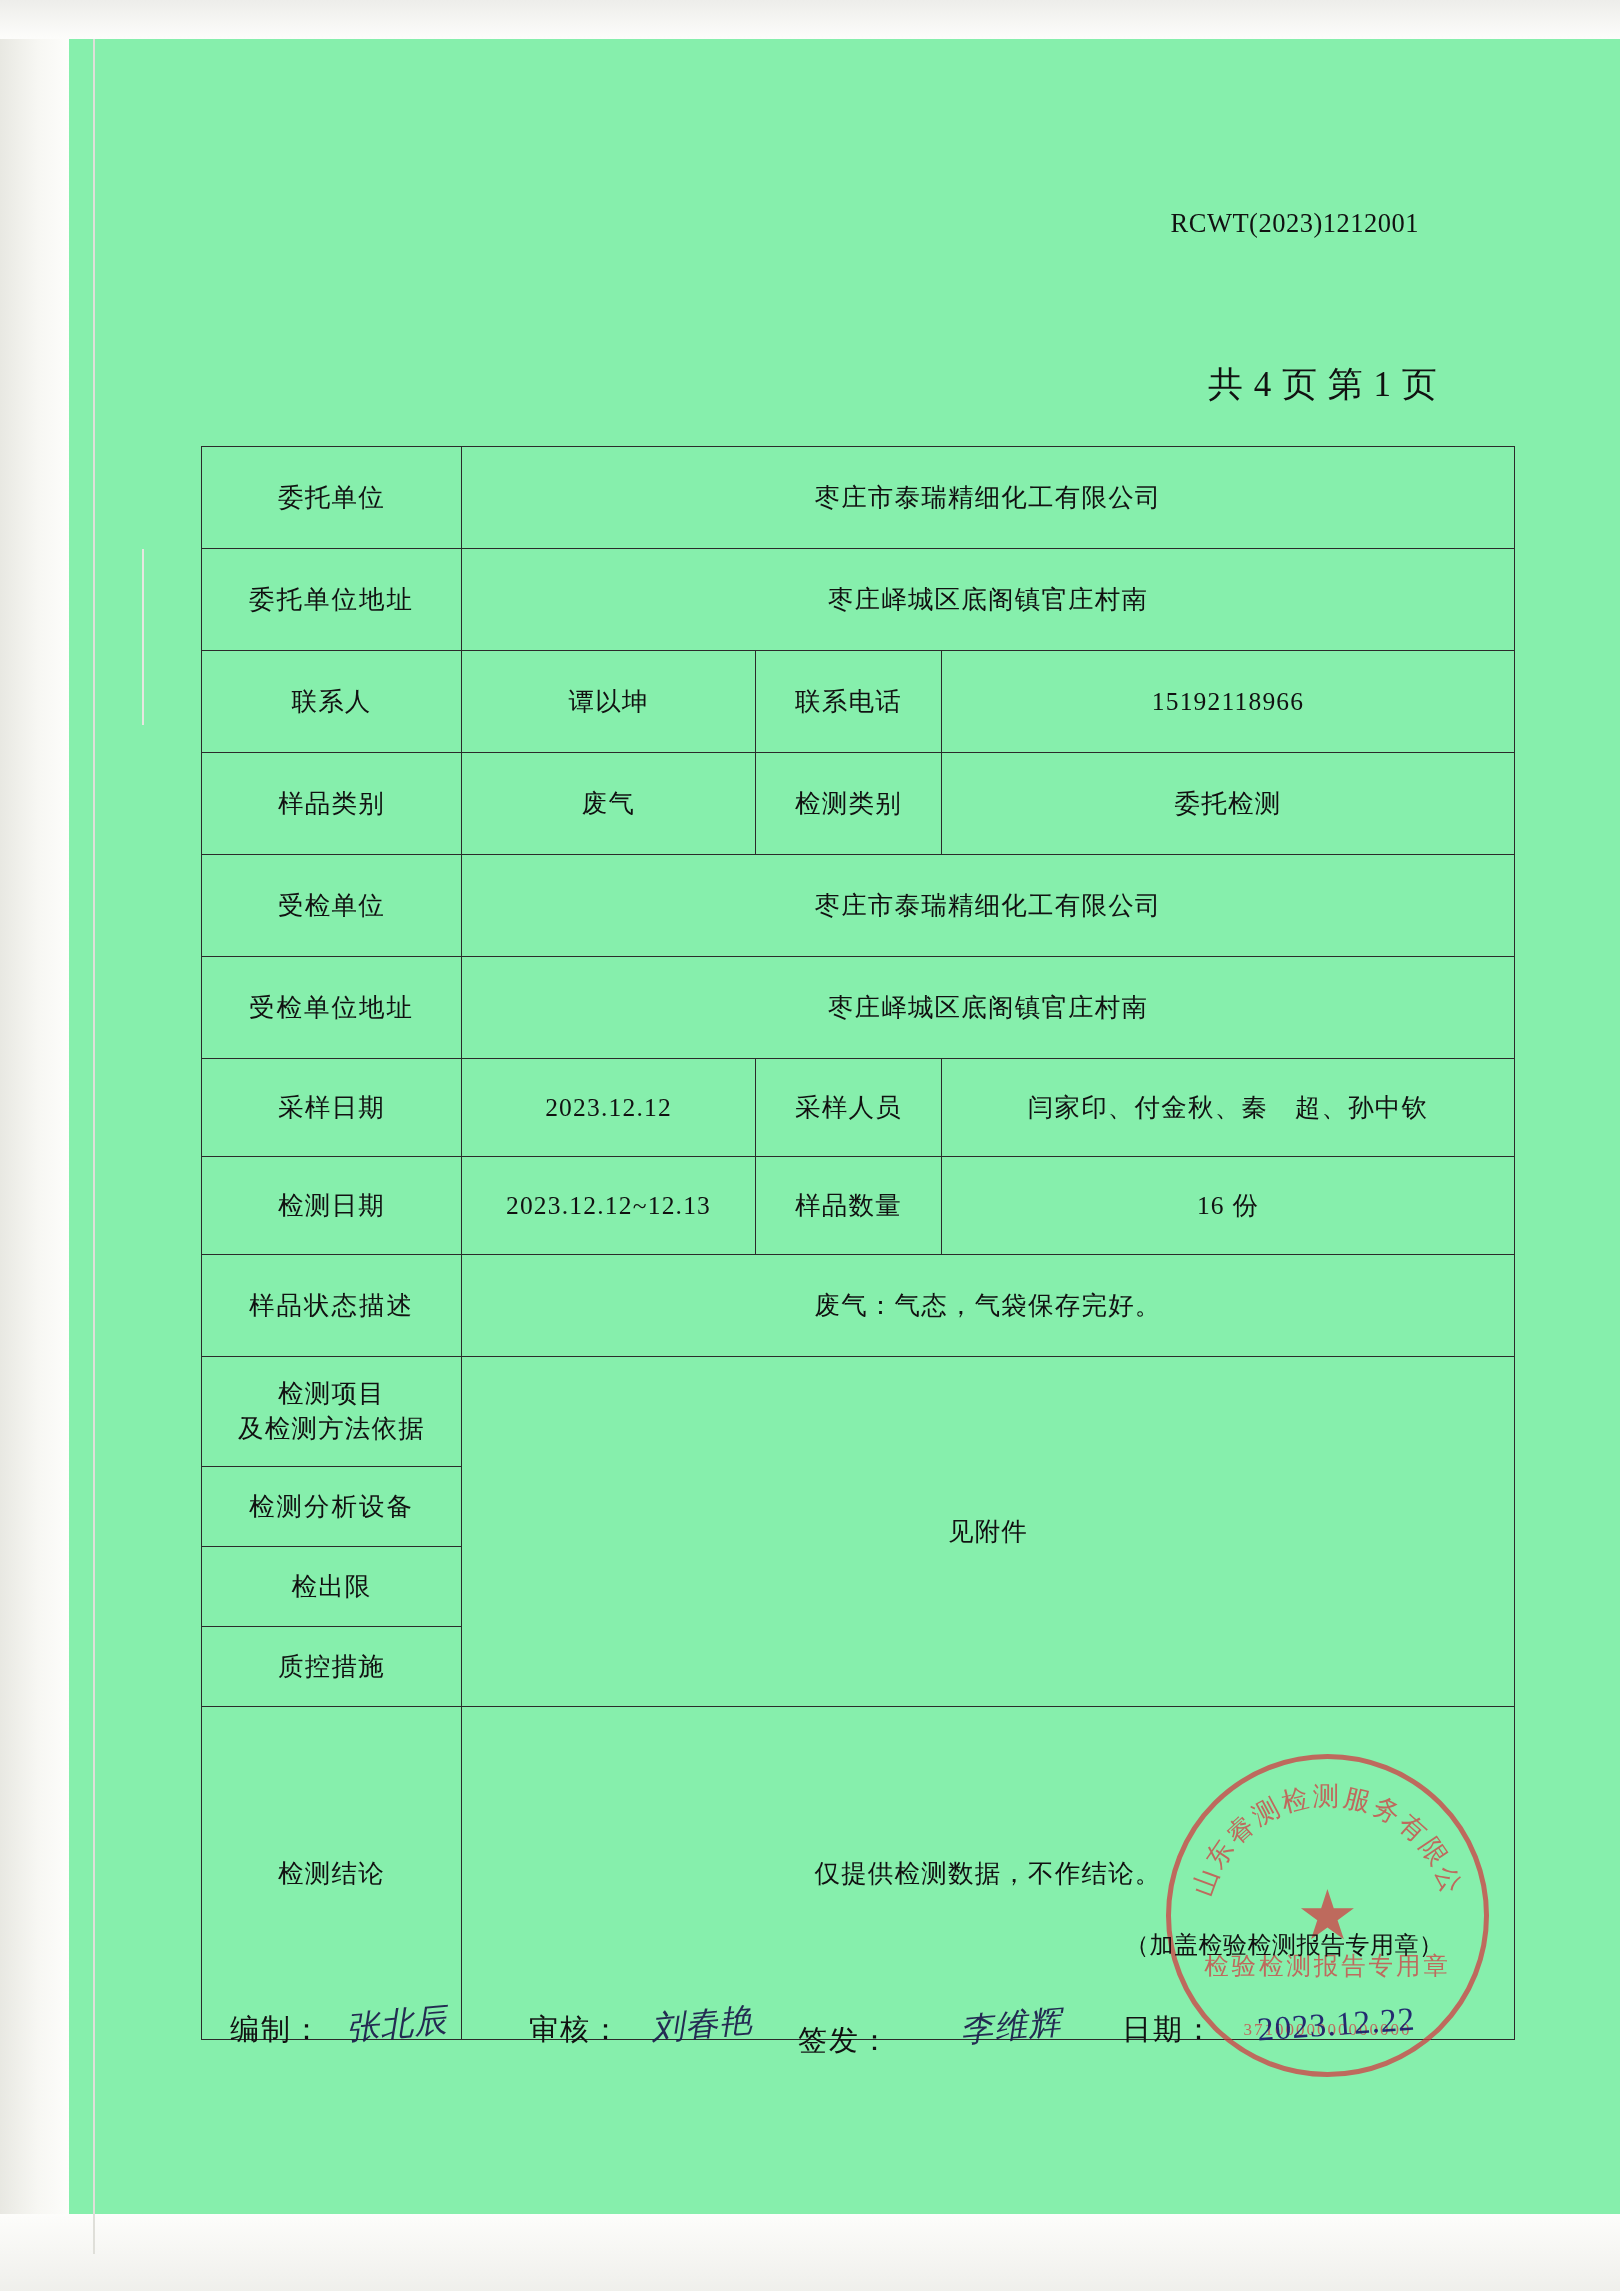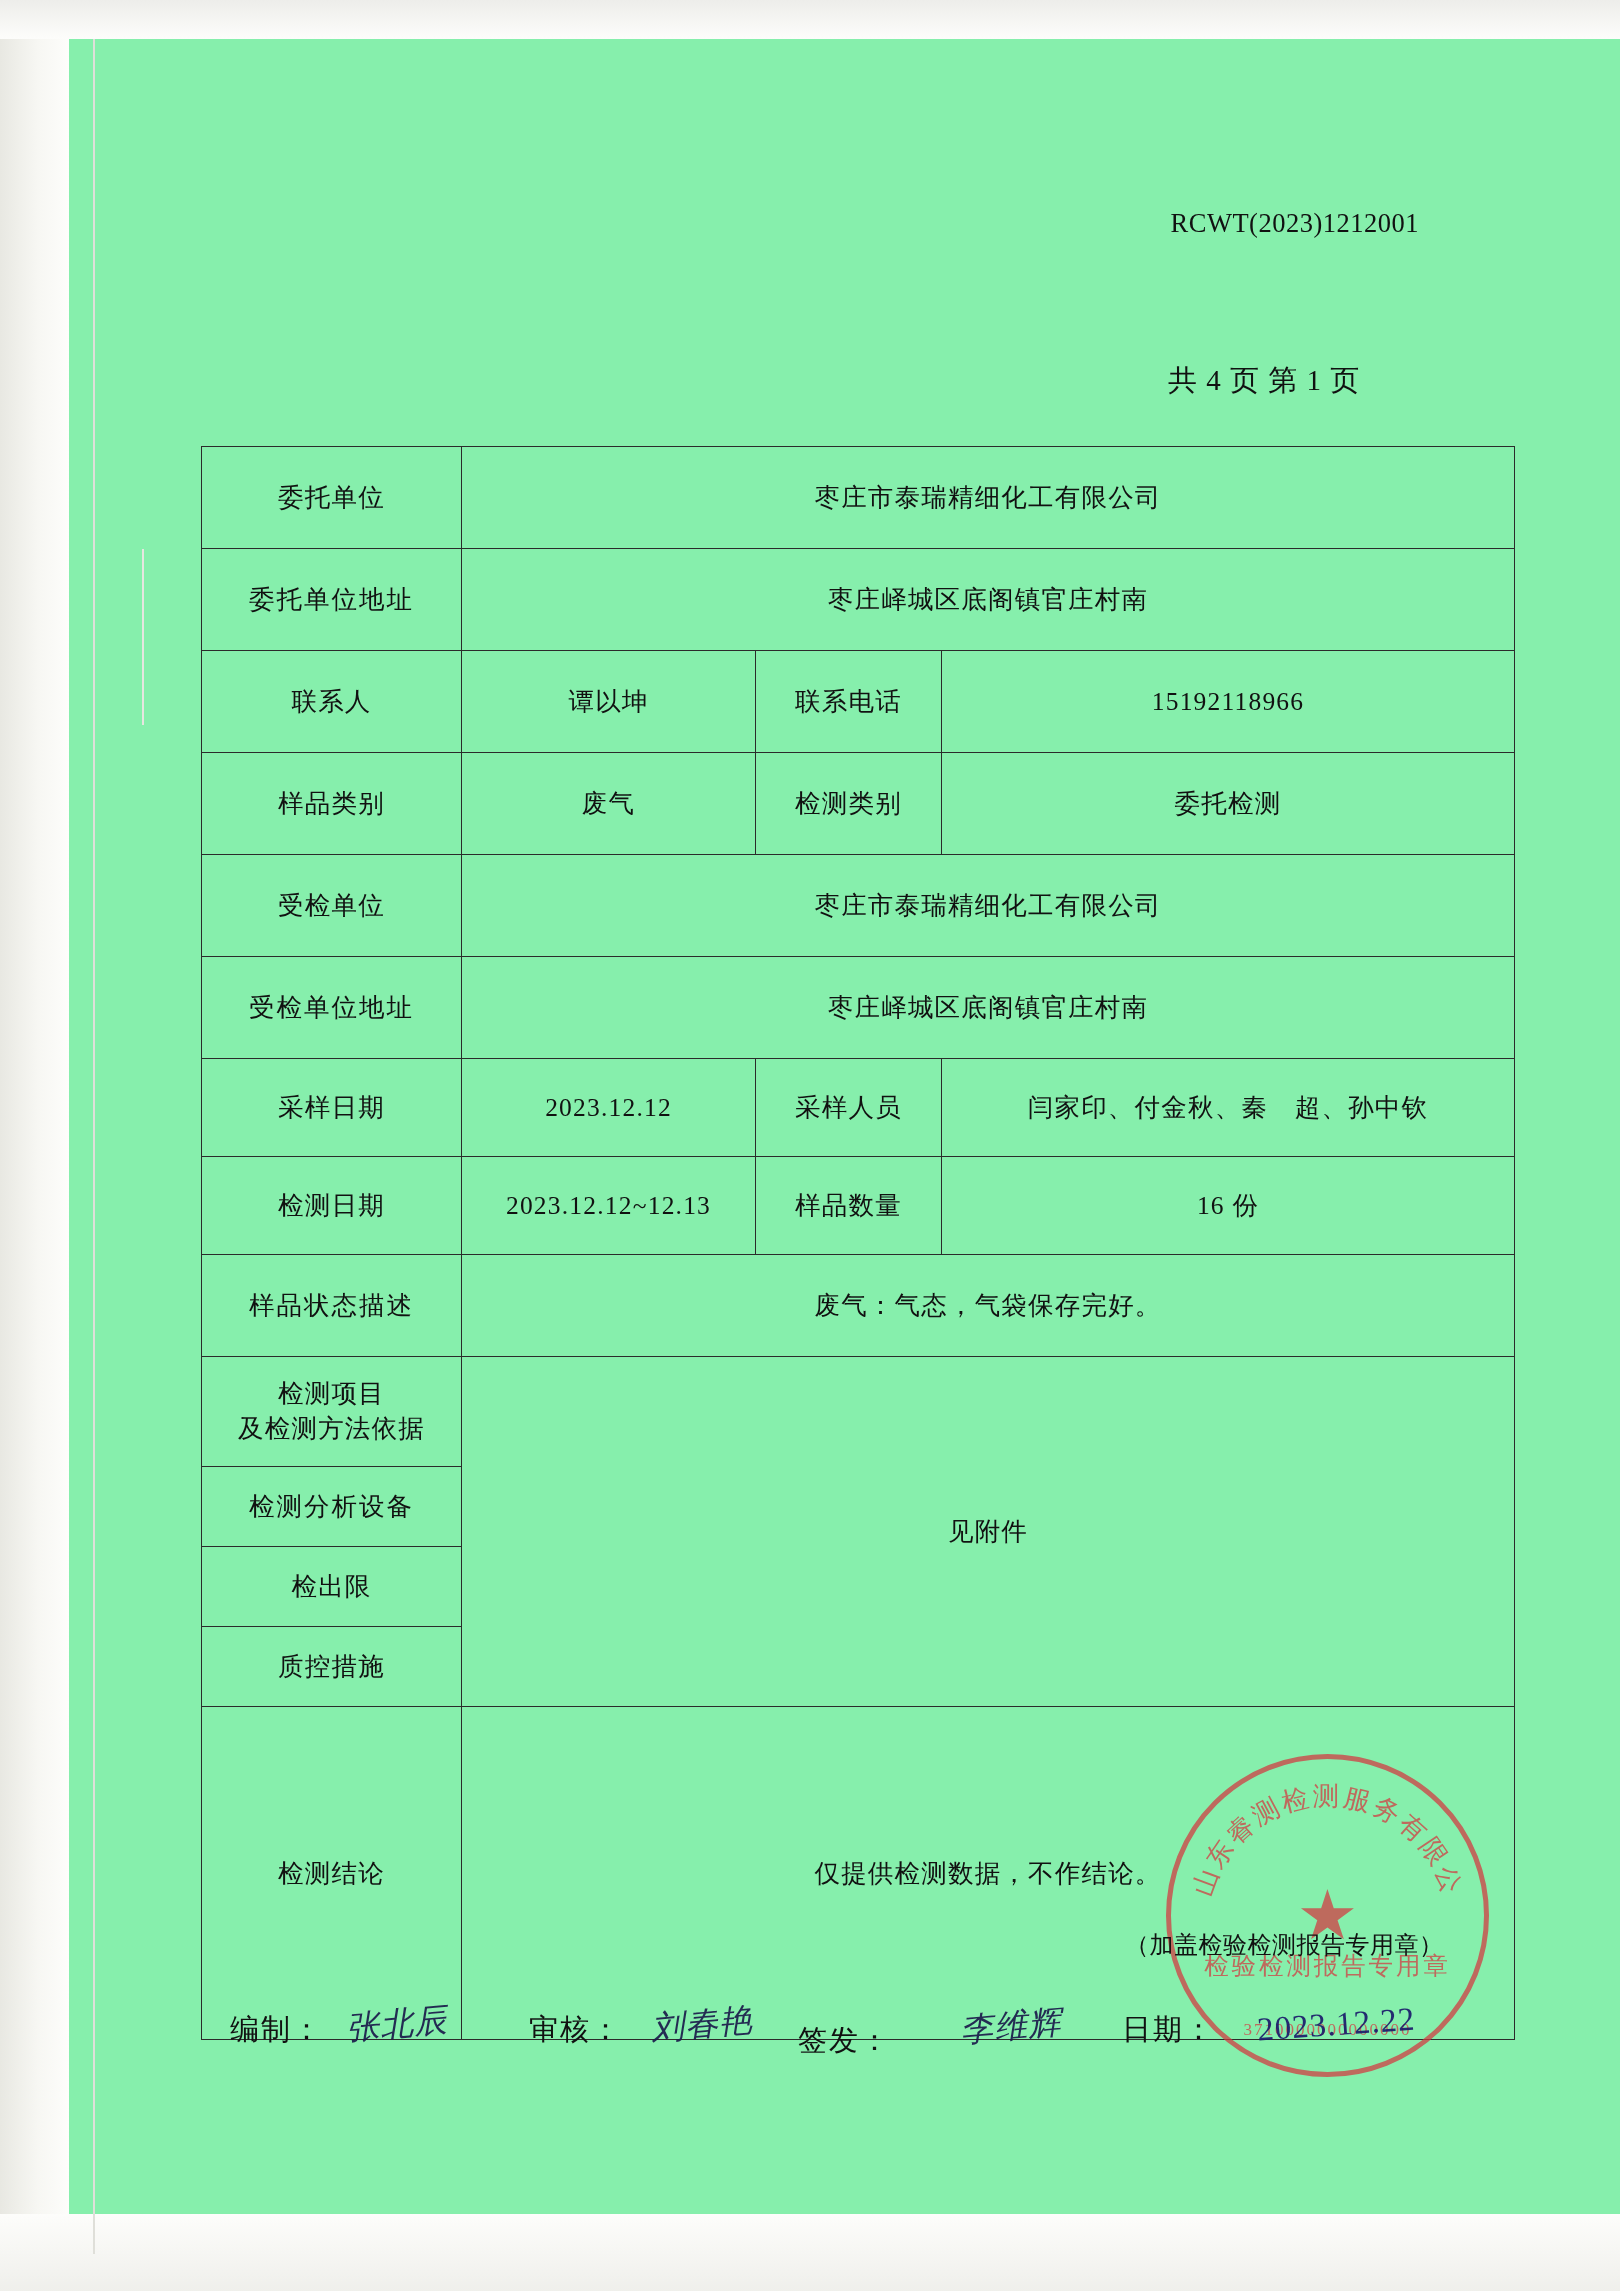--- a/index.html
+++ b/index.html
@@ -68,22 +68,22 @@
     position: absolute;
     top: 341px;
     left: 659px;
     font-size: 46px;
     font-weight: bold;
     letter-spacing: 13.7px;
   }
   .page-count {
     position: absolute;
     top: 361px;
-    left: 1168px;
-    font-size: 29px;
+    left: 1208px;
+    font-size: 35px;
     letter-spacing: 1px;
   }
 
   table.main {
     position: absolute;
     top: 446px;
     left: 201px;
     width: 1313px;
     border-collapse: collapse;
     table-layout: fixed;

